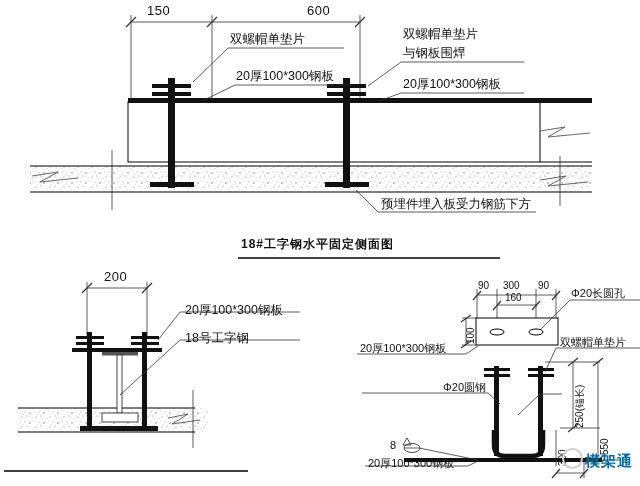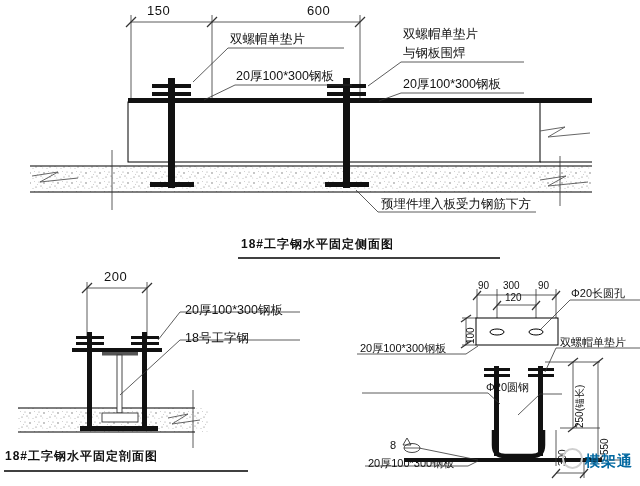--- a/index.html
+++ b/index.html
@@ -335,34 +335,33 @@
   <div class="lbl note" style="left:403px; top:47px;">与钢板围焊</div>
   <div class="lbl note" style="left:403px; top:78px;">20厚100*300钢板</div>
   <div class="lbl note" style="left:381px; top:198px;">预埋件埋入板受力钢筋下方</div>
 
   <div class="lbl title" style="left:241px; top:238px;">18#工字钢水平固定侧面图</div>
 
   <div class="lbl dim" style="left:104px; top:270px;">200</div>
   <div class="lbl note" style="left:185px; top:304px;">20厚100*300钢板</div>
   <div class="lbl note" style="left:185px; top:332px;">18号工字钢</div>
 
-  <div class="lbl title" style="left:5px; top:450px;">18#工字钢水平固定剖面图</div>
 
   <div class="lbl dim-sm" style="left:478px; top:281px;">90</div>
   <div class="lbl dim-sm" style="left:503px; top:281px;">300</div>
   <div class="lbl dim-sm" style="left:538px; top:281px;">90</div>
-  <div class="lbl dim-sm" style="left:505px; top:293px;">120</div>
+  <div class="lbl dim-sm" style="left:505px; top:293px;">160</div>
   <div class="lbl dim-sm vert" style="left:466px; top:344px;">100</div>
   <div class="lbl dim-sm vert" style="left:575px; top:428px;">250(锚长)</div>
   <div class="lbl dim-sm vert" style="left:600px; top:455px;">550</div>
   <div class="lbl dim-sm vert" style="left:558px; top:466px;">300</div>
 
   <div class="lbl note-sm" style="left:571px; top:288px;">Φ20长圆孔</div>
   <div class="lbl note-sm" style="left:360px; top:343px;">20厚100*300钢板</div>
   <div class="lbl note-sm" style="left:560px; top:337px;">双螺帽单垫片</div>
-  <div class="lbl note-sm" style="left:443px; top:382px;margin-left:43px;">Φ20圆钢</div>
+  <div class="lbl note-sm" style="left:443px; top:382px;">Φ20圆钢</div>
   <div class="lbl note-sm" style="left:390px; top:440px;">8</div>
   <div class="lbl note-sm" style="left:368px; top:458px;">20厚100*300钢板</div>
 
   <div class="wm-logo" style="left:562px; top:448px;"></div>
   <div class="watermark" style="left:585px; top:452px;">模架通</div>
 
 </div>
 
 </body></html>

